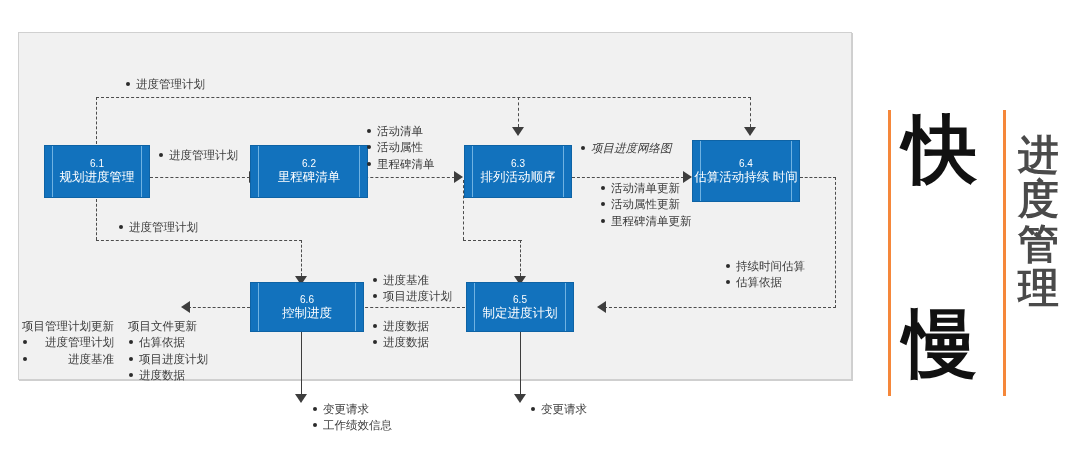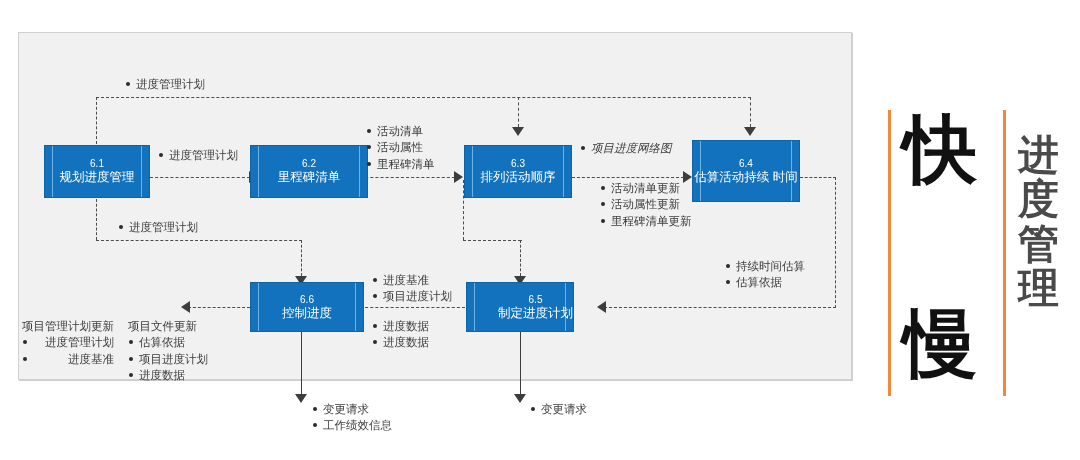--- a/index.html
+++ b/index.html
@@ -146,21 +146,21 @@
 
   <div class="box" style="left:692px;top:140px;width:108px;height:62px;">
     <div class="inner"></div>
     <div class="txt">
       <span class="num">6.4</span>
       <span>估算活动持续</span>
       <span>时间</span>
     </div>
   </div>
 
-  <div class="box" style="left:466px;top:282px;width:108px;height:50px;justify-content:flex-end;">
+  <div class="box" style="left:466px;top:282px;width:108px;height:50px;">
     <div class="inner"></div>
     <div class="txt">
       <span class="num">6.5</span>
       <span>制定进度计划</span>
     </div>
   </div>
 
   <div class="box" style="left:250px;top:282px;width:114px;height:50px;">
     <div class="inner"></div>
     <div class="txt">

